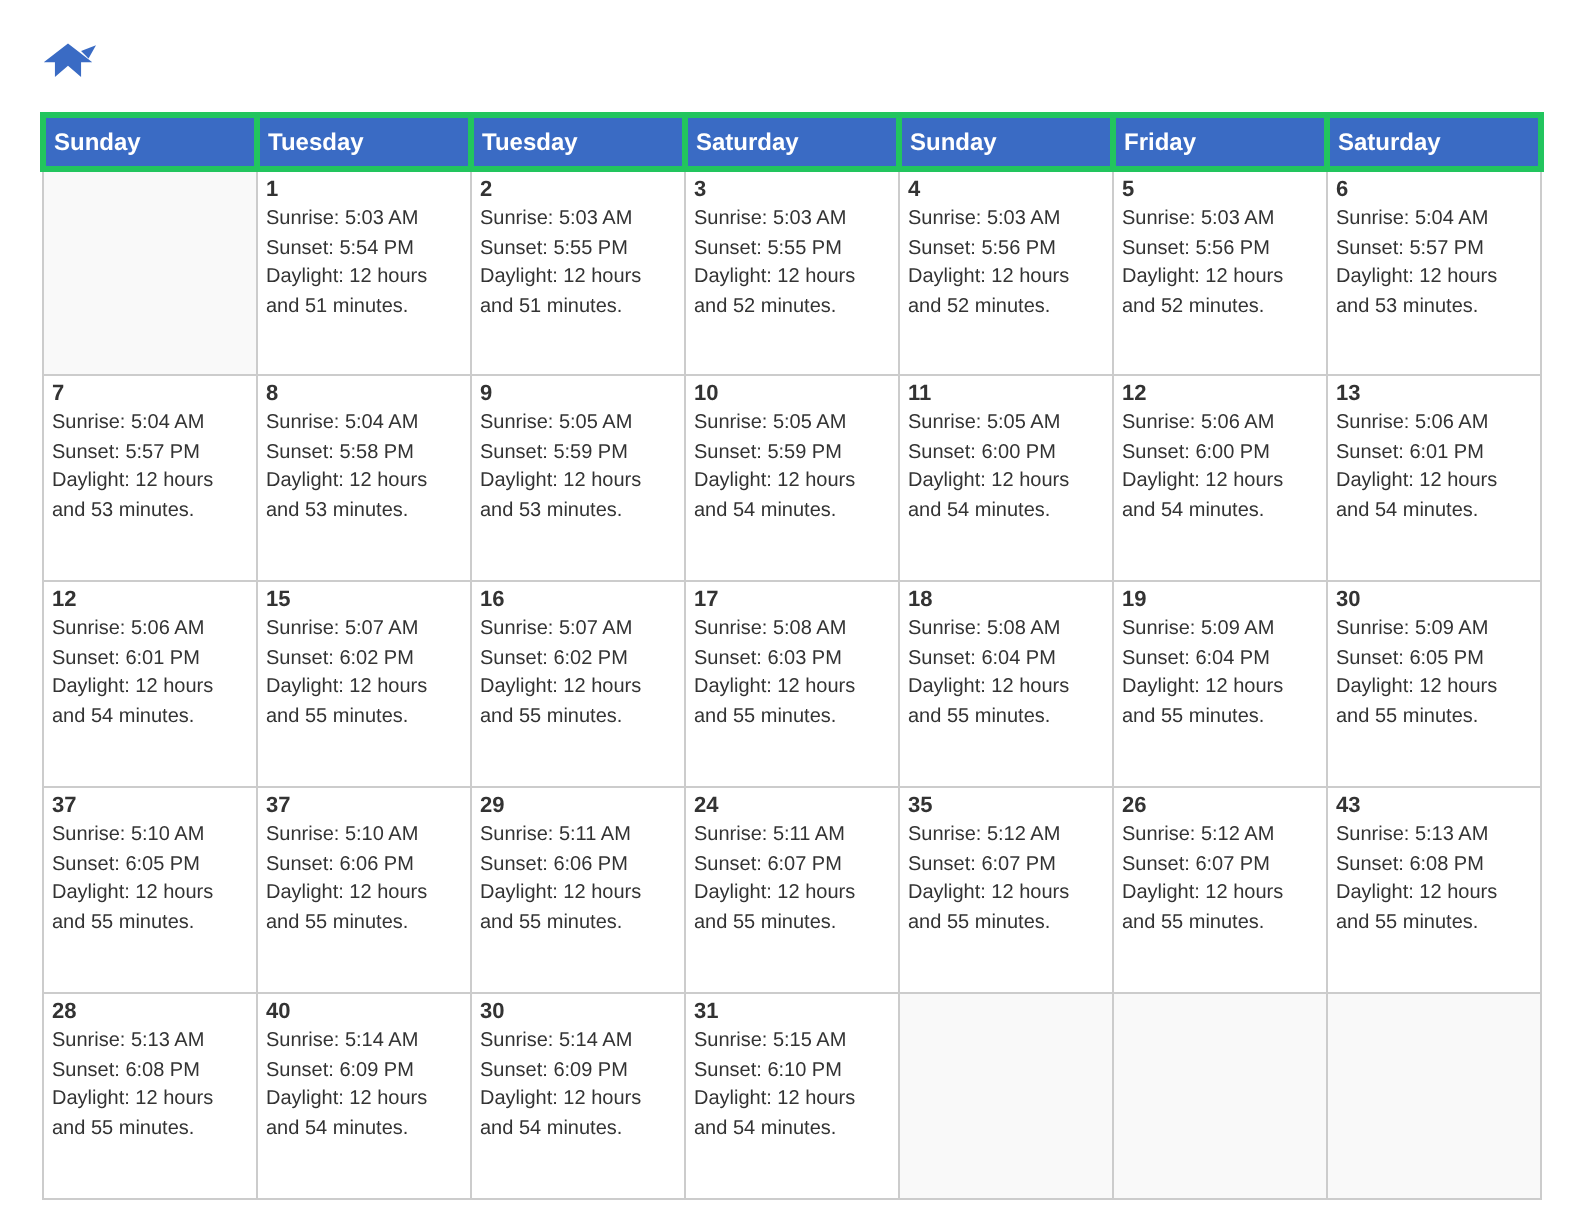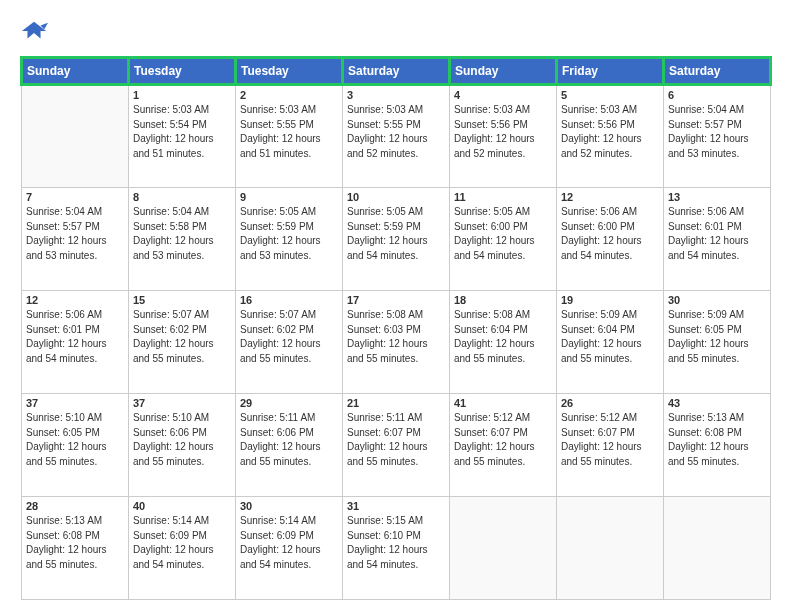--- a/index.html
+++ b/index.html
@@ -222,25 +222,25 @@
           </td>
           <td>
             <span class="day-number">37</span>
             <div class="day-info">Sunrise: 5:10 AM<br>Sunset: 6:06 PM<br>Daylight: 12 hours and 55 minutes.</div>
           </td>
           <td>
             <span class="day-number">29</span>
             <div class="day-info">Sunrise: 5:11 AM<br>Sunset: 6:06 PM<br>Daylight: 12 hours and 55 minutes.</div>
           </td>
           <td>
-            <span class="day-number">21</span>
+            <span class="day-number">24</span>
             <div class="day-info">Sunrise: 5:11 AM<br>Sunset: 6:07 PM<br>Daylight: 12 hours and 55 minutes.</div>
           </td>
           <td>
-            <span class="day-number">41</span>
+            <span class="day-number">35</span>
             <div class="day-info">Sunrise: 5:12 AM<br>Sunset: 6:07 PM<br>Daylight: 12 hours and 55 minutes.</div>
           </td>
           <td>
             <span class="day-number">26</span>
             <div class="day-info">Sunrise: 5:12 AM<br>Sunset: 6:07 PM<br>Daylight: 12 hours and 55 minutes.</div>
           </td>
           <td>
             <span class="day-number">43</span>
             <div class="day-info">Sunrise: 5:13 AM<br>Sunset: 6:08 PM<br>Daylight: 12 hours and 55 minutes.</div>
           </td>

